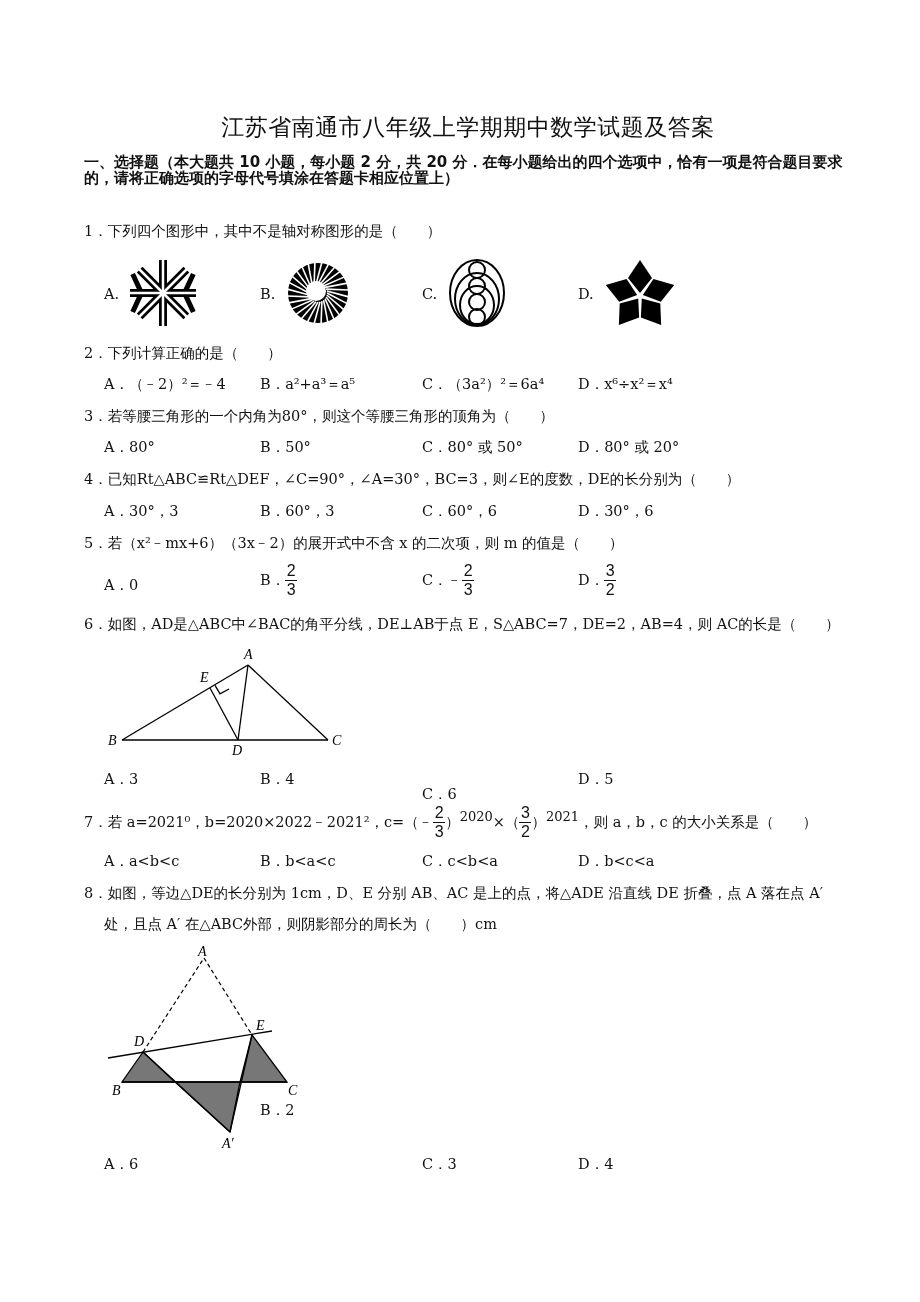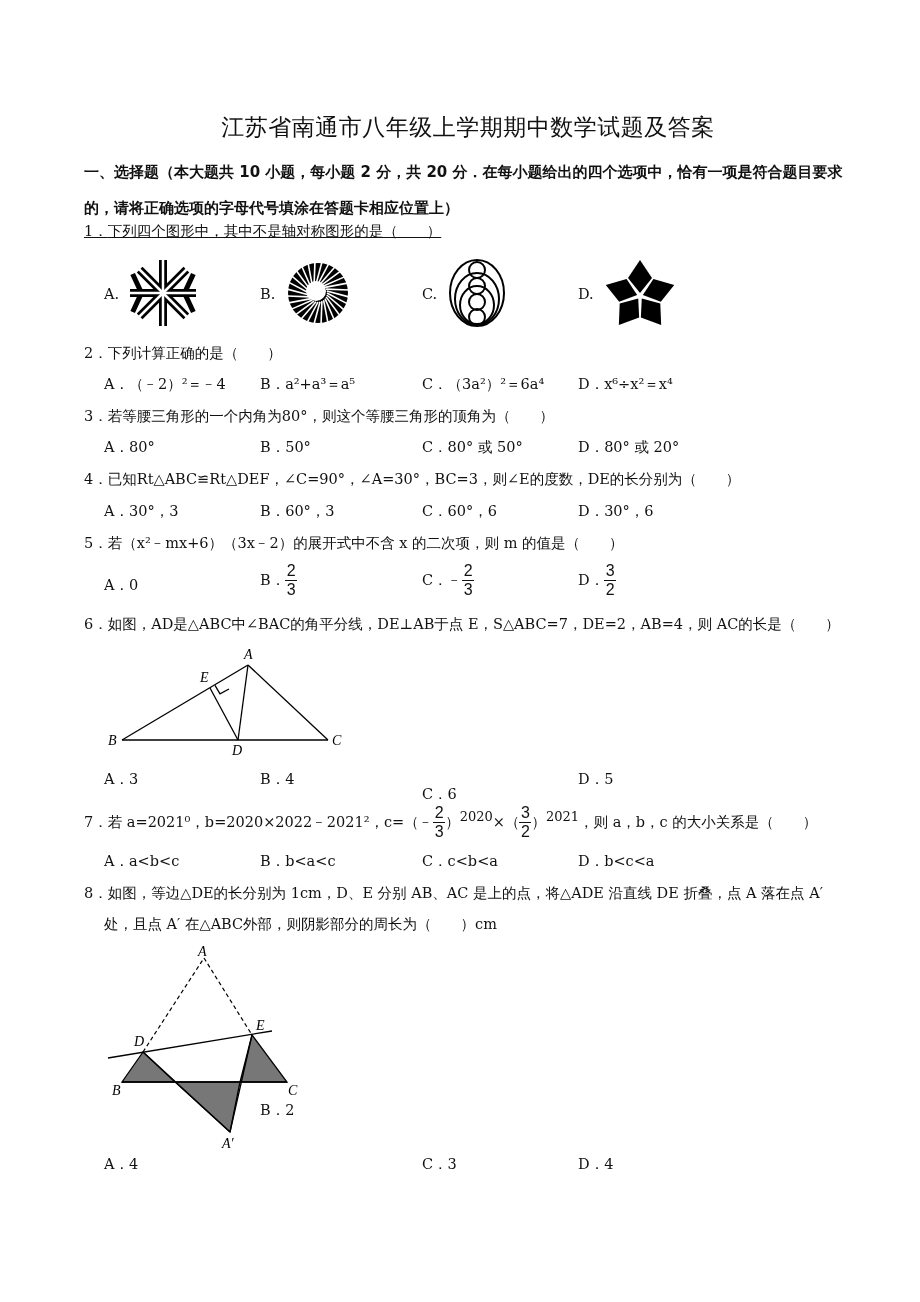--- a/index.html
+++ b/index.html
@@ -1,38 +1,38 @@
 <!DOCTYPE html>
 <html><head>
 <meta charset="utf-8">
 <style>
   html, body { margin: 0; padding: 0; background: #ffffff; }
   body { width: 920px; height: 1302px; position: relative; overflow: hidden;
          font-family: "DejaVu Serif", "Liberation Serif", serif; color: #111; }
   .abs { position: absolute; }
   .title { left: 8px; width: 920px; top: 112px; text-align: center; font-size: 23px; font-weight: normal;
            font-family: "DejaVu Sans", "Liberation Sans", sans-serif; letter-spacing: 0.5px; }
-  .section { left: 84px; width: 760px; font-size: 15px; font-weight: bold; line-height: 36px; top: 154px;
+  .section { left: 84px; width: 760px; font-size: 15px; font-weight: bold; line-height: 16px; top: 154px;
              font-family: "DejaVu Sans", "Liberation Sans", sans-serif; }
   .q { left: 84px; font-size: 14.5px; white-space: nowrap; }
   .opt { font-size: 14.5px; white-space: nowrap; }
   sup { font-size: 13px; }
   .frac { display: inline-flex; flex-direction: column; align-items: center; vertical-align: middle;
           font-family: "Liberation Sans", sans-serif; font-size: 16px; line-height: 18px; }
   .frac .bar { width: 12px; border-top: 1px solid #111; }
   .fig svg { display: block; }
 </style>
 </head>
 <body>
 
 <div class="abs title">江苏省南通市八年级上学期期中数学试题及答案</div>
 
 <div class="abs section">一、选择题（本大题共 10 小题，每小题 2 分，共 20 分．在每小题给出的四个选项中，恰有一项是符合题目要求的，请将正确选项的字母代号填涂在答题卡相应位置上）</div>
 
-<div class="abs q" style="top:222px;text-decoration:underline;">
+<div class="abs q" style="top:222px;">
   <span>1．</span><span>下列四个图形中，其中不是轴对称图形的是（　　）</span>
 </div>
 <div class="abs opt" style="left:104px; top:286px;">A.</div>
 <div class="abs fig" style="left:128px; top:258px;">
   <svg width="70" height="70" viewBox="-35 -35 70 70">
     <g fill="#000">
       <rect x="-4" y="-33" width="8" height="66"></rect>
       <rect x="-33" y="-4" width="66" height="8"></rect>
       <rect x="-4" y="-33" width="8" height="66" transform="rotate(45)"></rect>
       <rect x="-4" y="-33" width="8" height="66" transform="rotate(-45)"></rect>
@@ -234,16 +234,16 @@
     <g font-family="Liberation Serif, serif" font-style="italic" font-size="14" fill="#000">
       <text x="98" y="14">A</text>
       <text x="12" y="153">B</text>
       <text x="188" y="153">C</text>
       <text x="34" y="104">D</text>
       <text x="156" y="88">E</text>
       <text x="122" y="206">A′</text>
     </g>
   </svg>
 </div>
-<div class="abs opt" style="left:104px; top:1155px;">A．4</div>
+<div class="abs opt" style="left:104px; top:1155px;">A．6</div>
 <div class="abs opt" style="left:260px; top:1101px;">B．2</div>
 <div class="abs opt" style="left:422px; top:1155px;">C．3</div>
 <div class="abs opt" style="left:578px; top:1155px;">D．4</div>
 
 </body></html>

